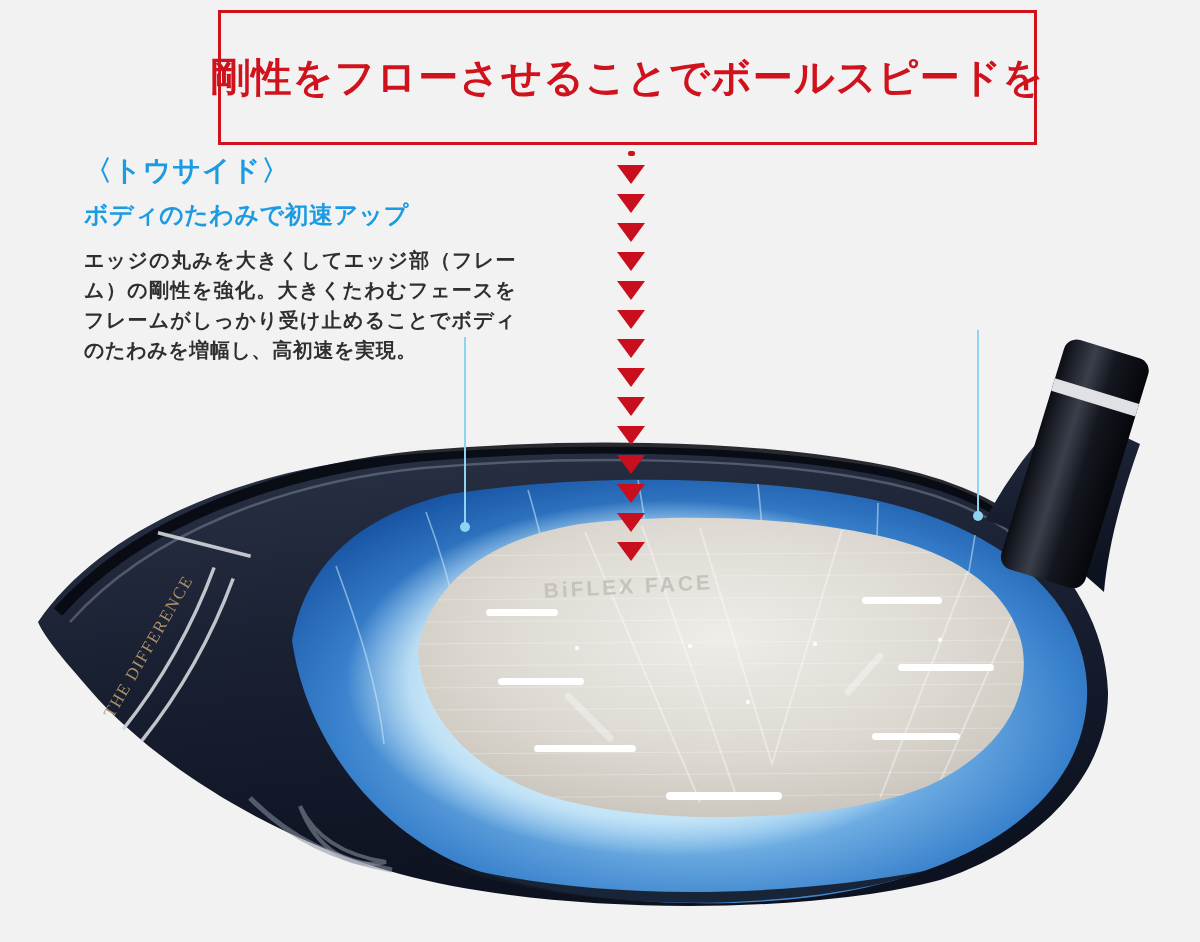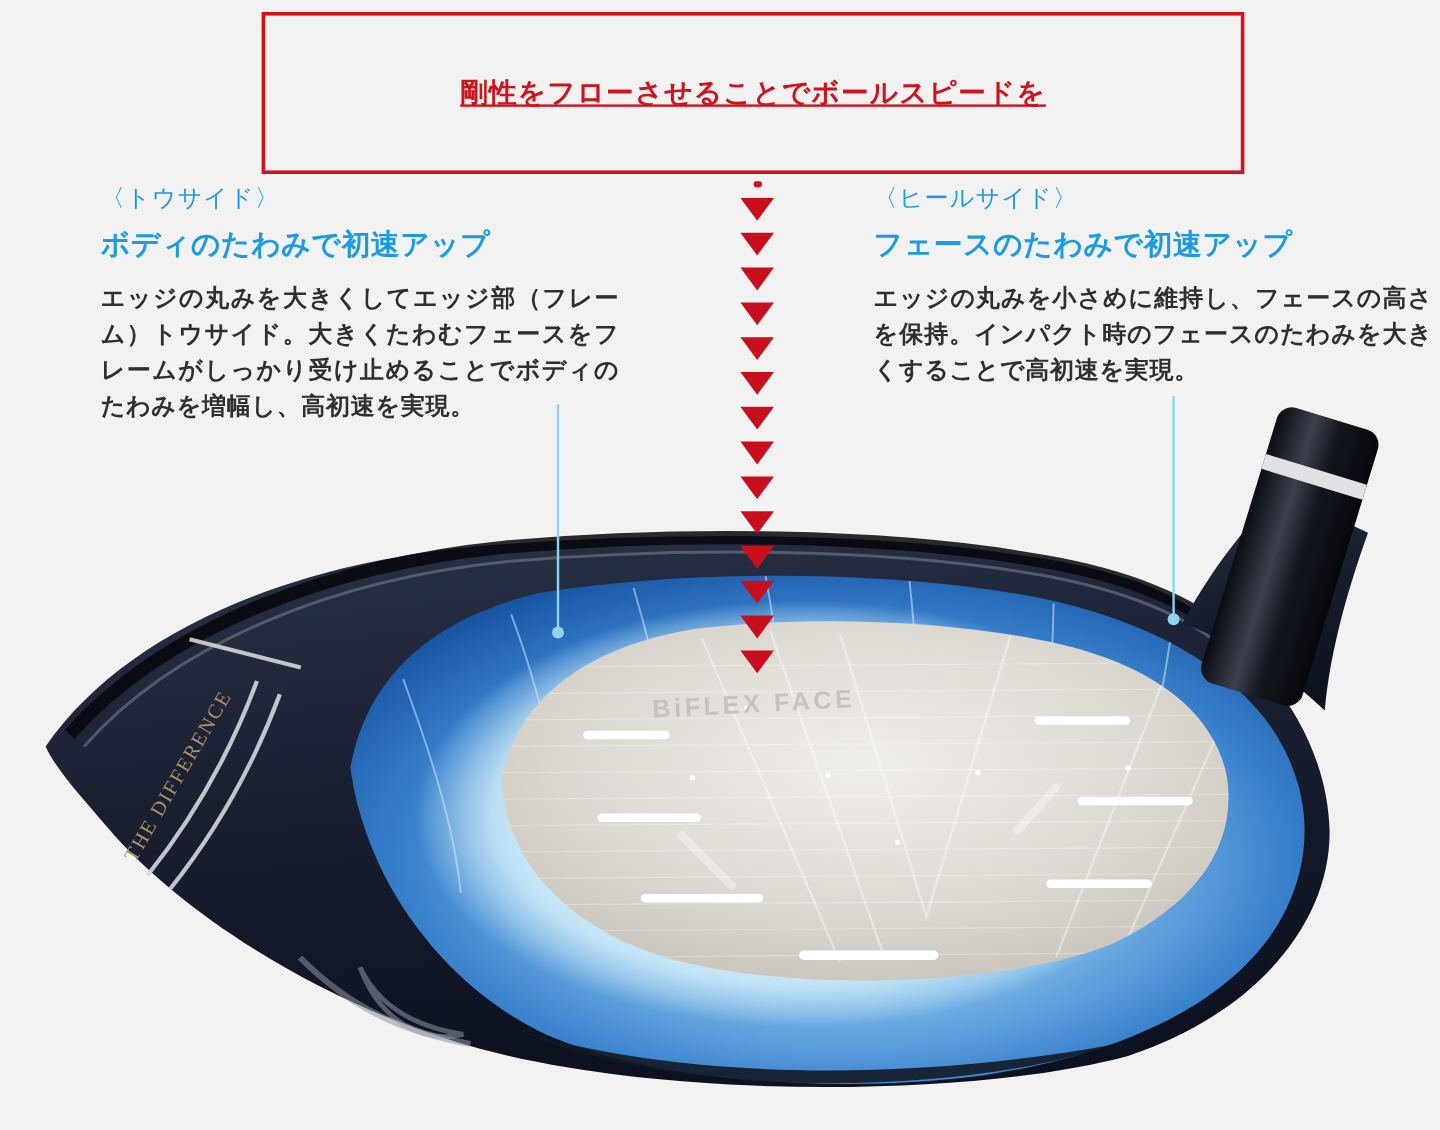--- a/index.html
+++ b/index.html
@@ -14,26 +14,26 @@
     position:relative;width:1200px;height:942px;background:var(--bg);
     overflow:hidden;font-family:"Liberation Sans","DejaVu Sans",sans-serif;
   }
   
   .banner{
     position:absolute;left:218px;top:10px;width:819px;height:135px;
     border:3px solid var(--red);box-sizing:border-box;
     display:flex;flex-direction:column;justify-content:center;align-items:center;gap:9px;
     z-index:4;background:transparent;
   }
-  .banner .line{color:var(--red);font-size:23px;font-weight:900;letter-spacing:1px;white-space:nowrap;text-decoration:underline;}
+  .banner .line{color:var(--red);font-size:40px;font-weight:900;letter-spacing:1px;white-space:nowrap;}
   
   .annot{position:absolute;top:152px;z-index:4;}
   .annot.left{left:84px;width:432px;}
   .annot.right{left:728px;width:466px;}
-  .annot .label{color:var(--blue);font-size:20px;font-weight:400;margin:0 0 9px 0;letter-spacing:1px;}
+  .annot .label{color:var(--blue);font-size:28px;font-weight:700;margin:0 0 9px 0;letter-spacing:1px;}
   .annot .heading{color:var(--blue);font-size:24px;font-weight:900;margin:0 0 14px 0;letter-spacing:0.5px;white-space:nowrap;}
   .annot .body{color:var(--ink);font-size:20px;font-weight:700;line-height:30px;letter-spacing:0.6px;text-align:justify;}
   
   .arrows{
     position:absolute;left:614px;top:151px;width:34px;z-index:3;
     display:flex;flex-direction:column;align-items:center;
   }
   .arrows .lead-dot{width:7px;height:5px;border-radius:2px;background:var(--red);margin-bottom:9px;}
   .arrows .tri{
     width:0;height:0;border-left:14px solid transparent;border-right:14px solid transparent;
@@ -215,28 +215,23 @@
     </g>
   </svg>
 
   <div class="banner">
     <div class="line">剛性をフローさせることでボールスピードを</div>
   </div>
 
   <div class="annot left">
     <div class="label">〈トウサイド〉</div>
     <div class="heading">ボディのたわみで初速アップ</div>
-    <div class="body">エッジの丸みを大きくしてエッジ部（フレーム）トウサイド。大きくたわむフェースをフレームがしっかり受け止めることでボディのたわみを増幅し、高初速を実現。</div>
-  </div>
-
-  <div class="annot right">
-    <div class="label">〈ヒールサイド〉</div>
-    <div class="heading">フェースのたわみで初速アップ</div>
-    <div class="body">エッジの丸みを小さめに維持し、フェースの高さを保持。インパクト時のフェースのたわみを大きくすることで高初速を実現。</div>
-  </div>
+    <div class="body">エッジの丸みを大きくしてエッジ部（フレーム）の剛性を強化。大きくたわむフェースをフレームがしっかり受け止めることでボディのたわみを増幅し、高初速を実現。</div>
+  </div>
+
 
   <div class="arrows">
     <div class="lead-dot"></div>
   <div class="tri" style="border-top-color: rgb(201, 15, 30);"></div>
       <div class="tri" style="border-top-color: rgb(201, 15, 30);"></div>
       <div class="tri" style="border-top-color: rgb(201, 15, 30);"></div>
       <div class="tri" style="border-top-color: rgb(201, 15, 30);"></div>
       <div class="tri" style="border-top-color: rgb(201, 15, 30);"></div>
       <div class="tri" style="border-top-color: rgb(201, 15, 30);"></div>
       <div class="tri" style="border-top-color: rgb(201, 15, 30);"></div>

